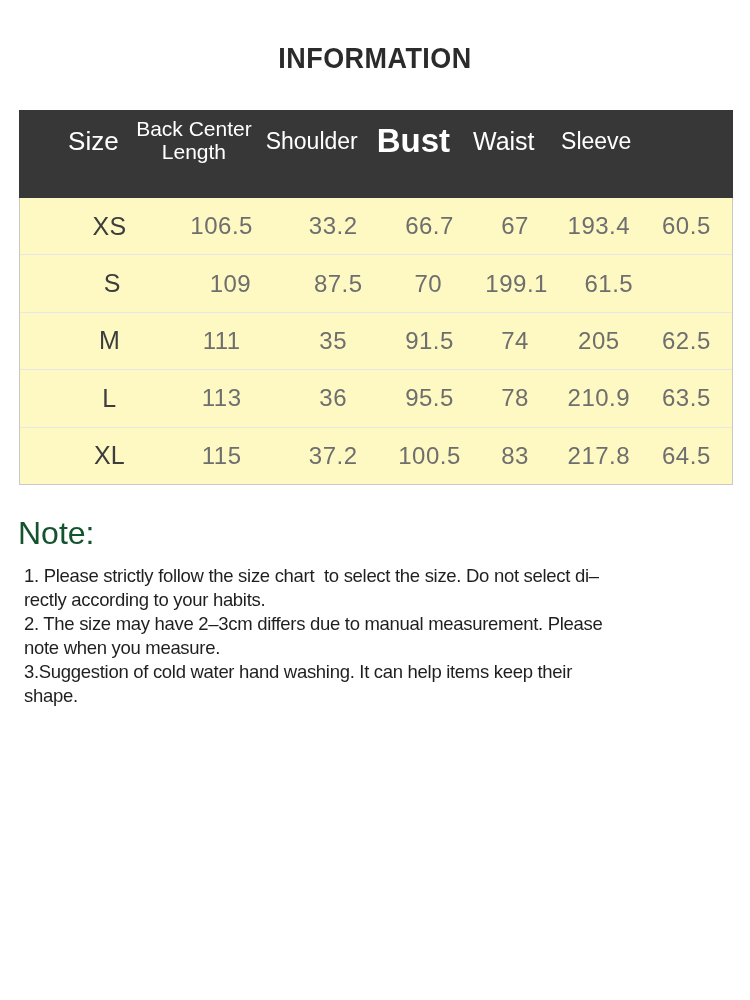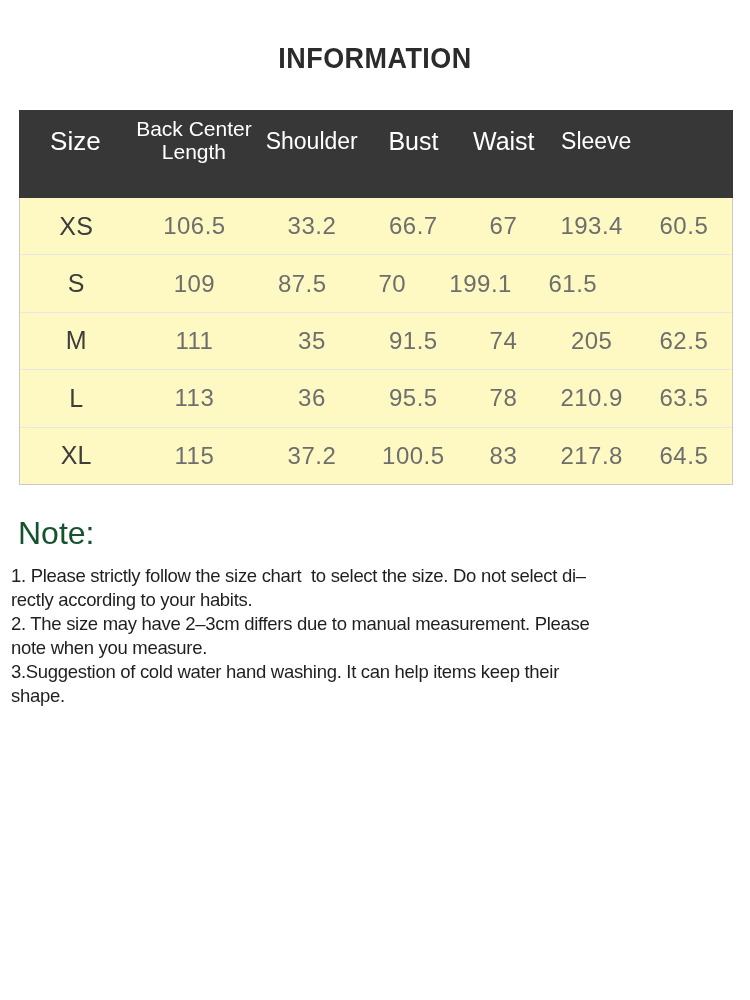--- a/index.html
+++ b/index.html
@@ -50,44 +50,44 @@
   .tr + .tr { border-top: 1px solid var(--row-divider, #e7e7e7); }
   .td {
     text-align: center;
     font-size: 24px;
     color: var(--value-text, #6e6e6e);
     letter-spacing: 0.5px;
   }
   .td.c0 { color: var(--size-text, #3d3d3d); font-size: 25px; letter-spacing: 0.2px; }
 
   
-  .c0 { width: 15.8%; }
+  .c0 { width: 15.8%; padding-left: 36px; }
   .c1 { width: 17.4%; }
   .c2 { width: 15.6%; }
   .c3 { width: 12.9%; }
   .c4 { width: 12.4%; text-align: center; }
   .c5 { width: 12.4%; }
   .c6 { width: 13.5%; }
 
   
   .thead .c0 { font-size: 26px; }
   .thead .c1 { font-size: 21px; }
   .thead .c2 { font-size: 23px; }
-  .thead .c3 { font-size: 25px; }
+  .thead .c3 { font-size: 33px; font-weight: bold; }
   .thead .c4 { font-size: 25px; }
   .thead .c5 { font-size: 27px; }
   .thead .c6 { font-size: 23px; }
 
   
   .notes-heading {
     position: absolute; top: 515px; left: 18px;
     font-size: 32px; color: #14532d;
   }
   .notes-body {
-    position: absolute; top: 564px; left: 11px; width: 714px;
+    position: absolute; top: 564px; left: 24px; width: 714px;
     font-size: 18.5px; line-height: 24px;
     letter-spacing: -0.3px;
     color: var(--note-text, #1f1f1f);
   }
   .note-item { white-space: pre; }
 </style>
 </head>
 <body>
 
 <div class="page">

